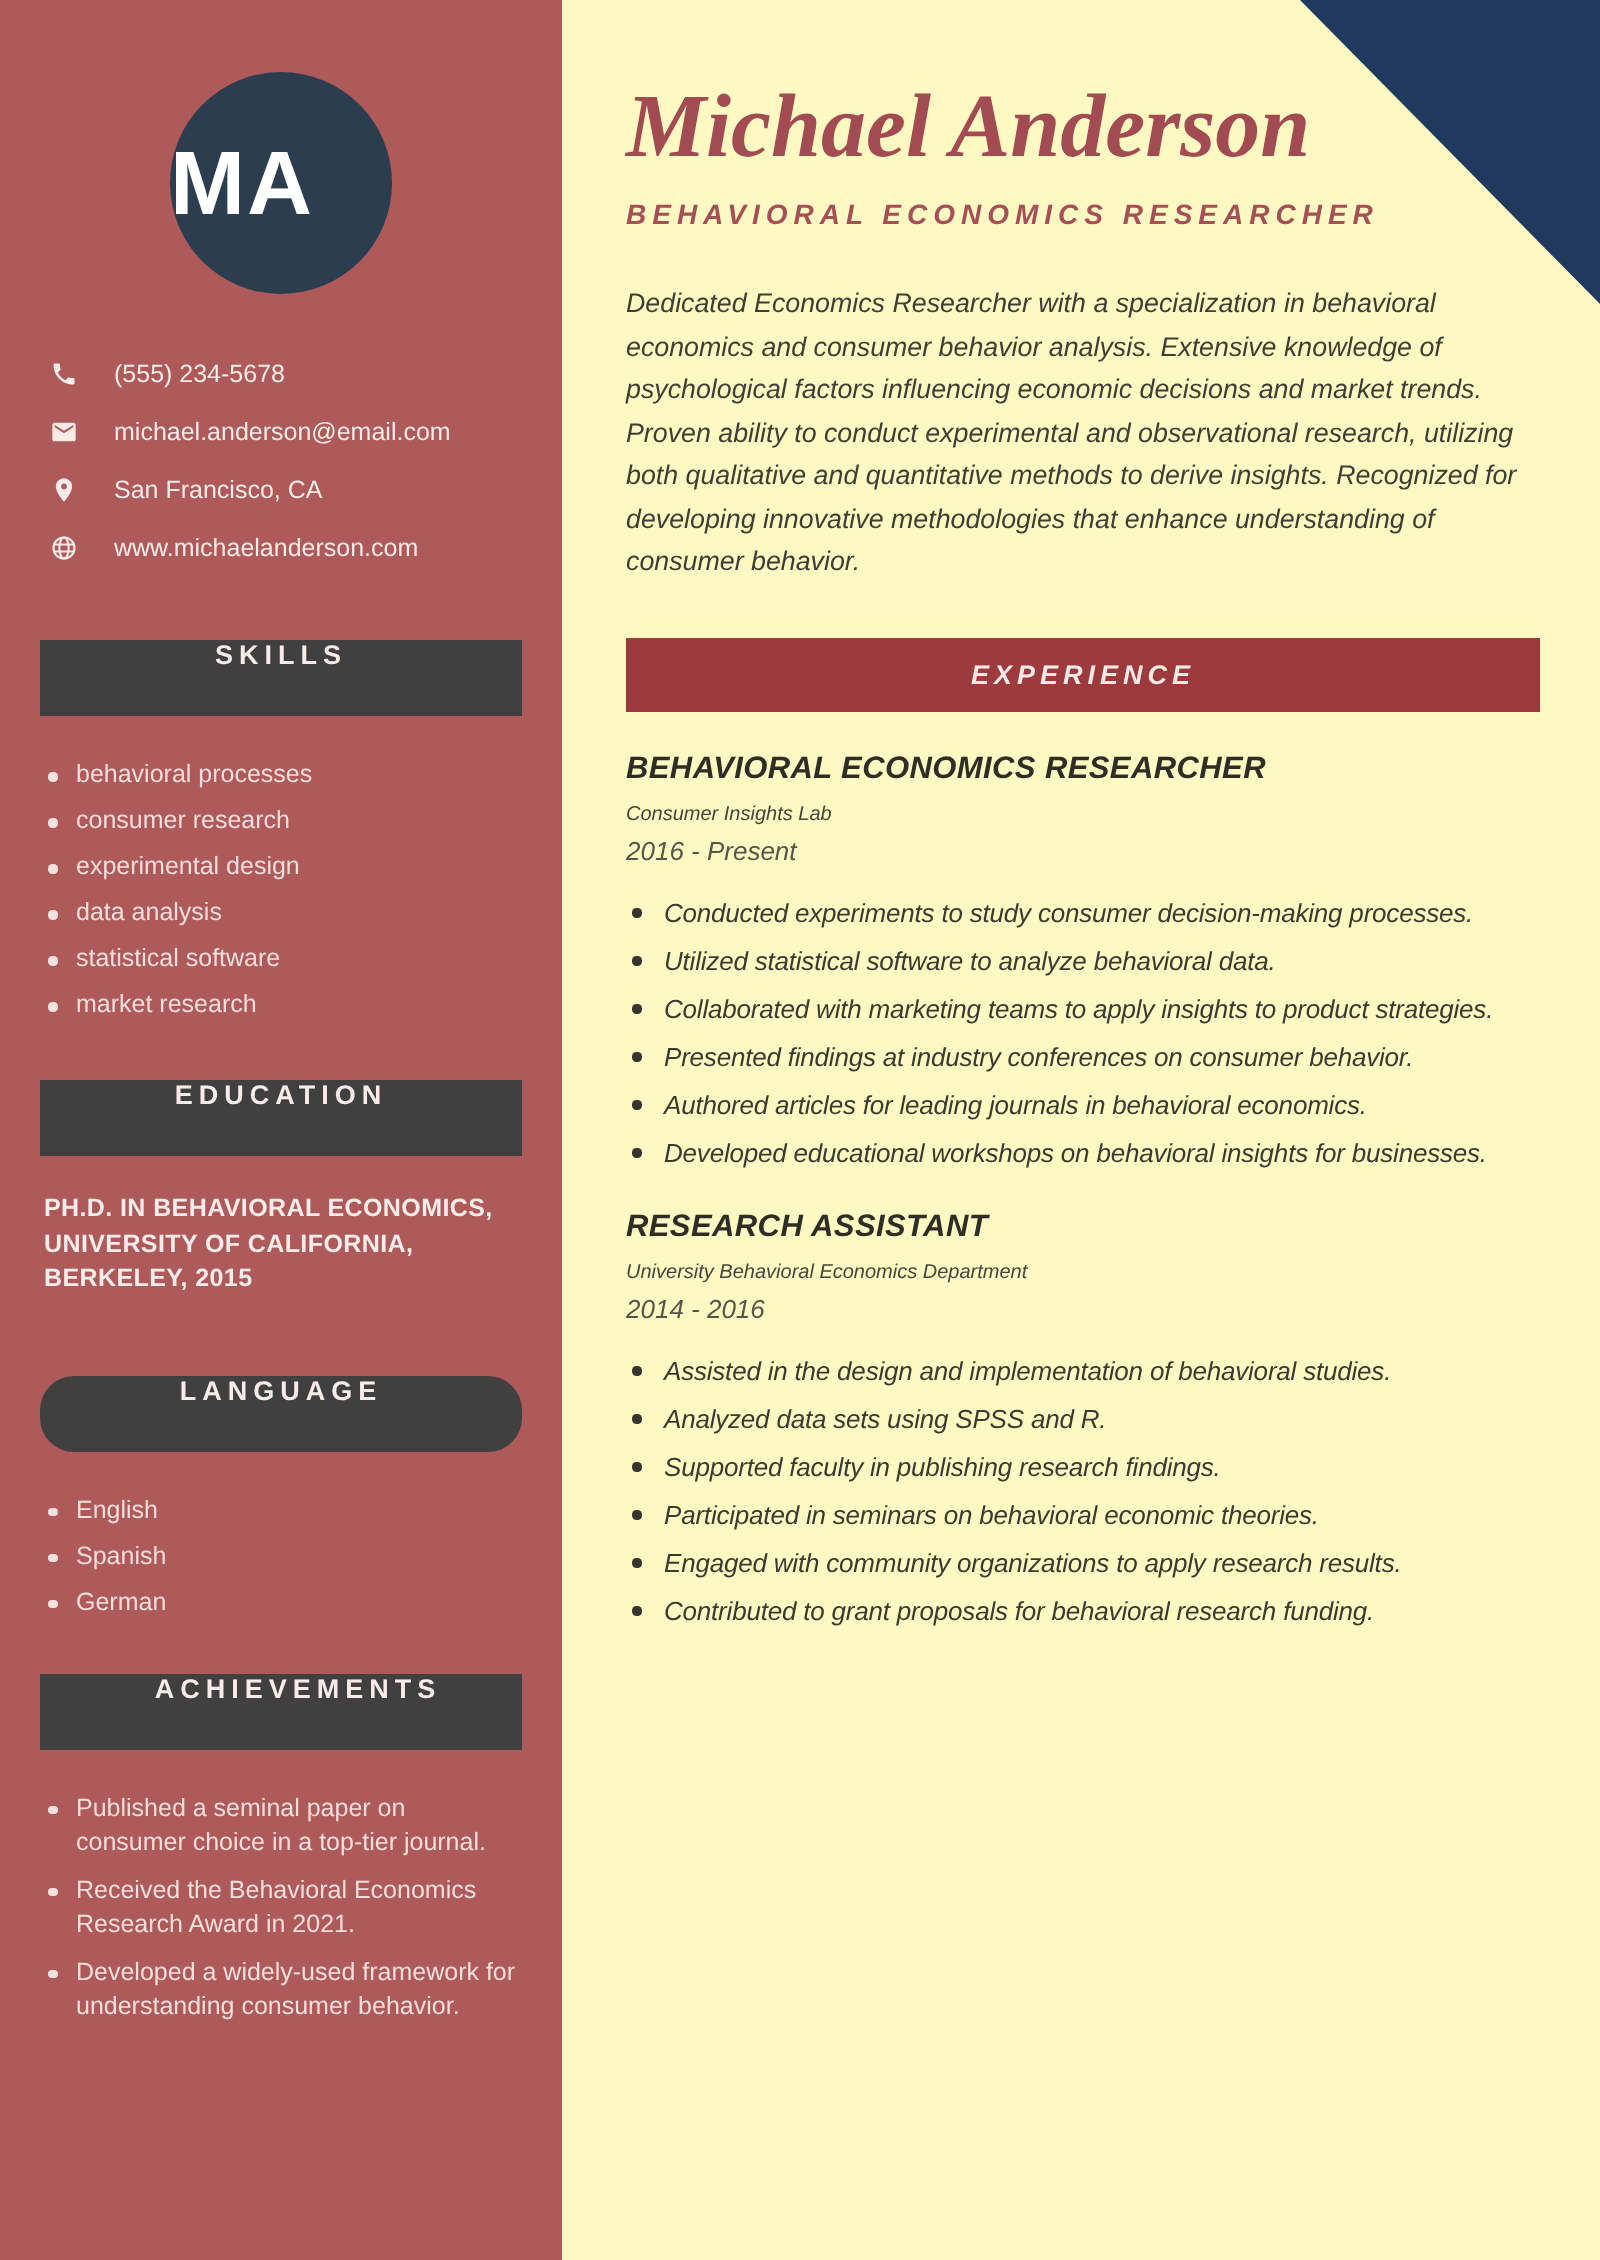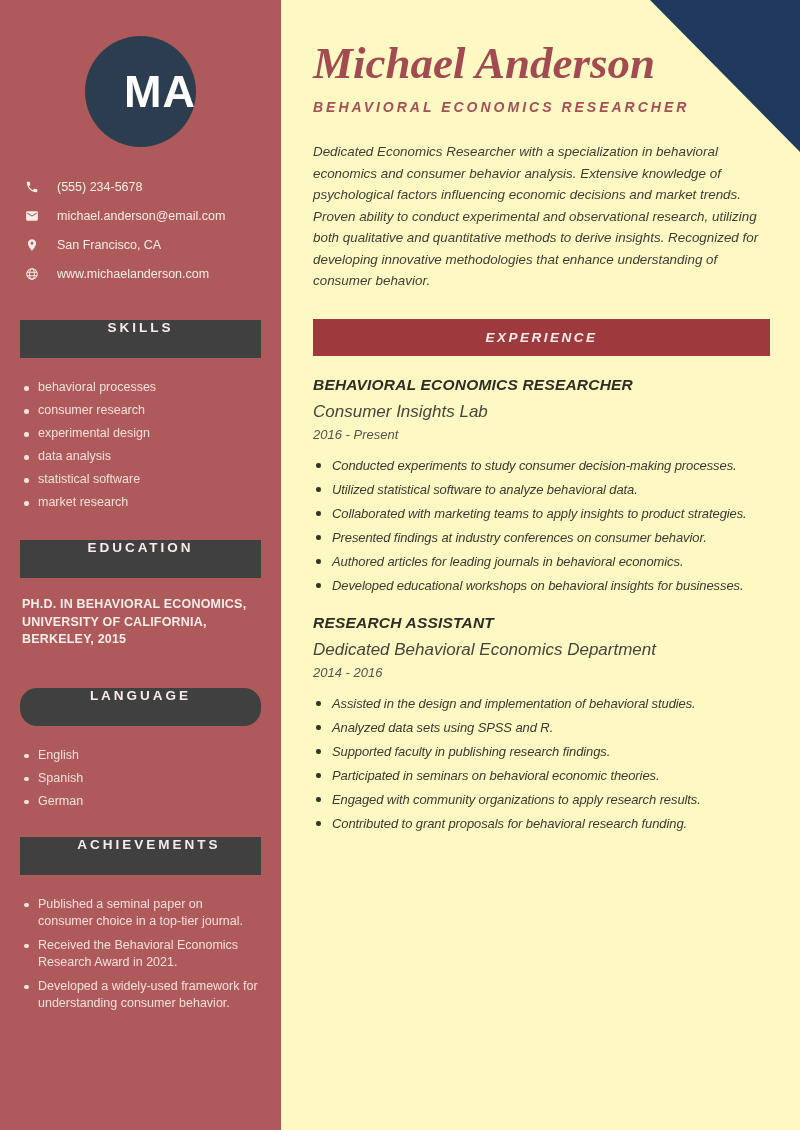--- a/index.html
+++ b/index.html
@@ -24,21 +24,21 @@
     color: #f6ebe7;
   }
   .avatar {
     width: 111px;
     height: 111px;
     border-radius: 50%;
     background: #2c3d4f;
     margin: 36px auto 0 auto;
     display: flex;
     align-items: center;
-    justify-content: flex-end;
+    justify-content: flex-start;
   }
   .avatar span {
     color: #ffffff;
     font-size: 45px;
     font-weight: 600;
     letter-spacing: 1px;
   }
   .contact {
     list-style: none;
     margin: 32px 18px 0 25px;
@@ -166,21 +166,21 @@
   }
   .job-role {
     margin-top: 20px;
     font-size: 15.5px;
     font-weight: bold;
     letter-spacing: 0.2px;
     color: #2e2e27;
   }
   .job-company {
     margin-top: 8px;
-    font-size: 17px;
+    font-size: 10px;
     color: #45453d;
   }
   .job-dates {
     margin-top: 5px;
     font-size: 13px;
     color: #55554b;
   }
   .jlist {
     list-style: none;
     margin-top: 15px;
@@ -312,21 +312,21 @@
         <li>Utilized statistical software to analyze behavioral data.</li>
         <li>Collaborated with marketing teams to apply insights to product strategies.</li>
         <li>Presented findings at industry conferences on consumer behavior.</li>
         <li>Authored articles for leading journals in behavioral economics.</li>
         <li>Developed educational workshops on behavioral insights for businesses.</li>
       </ul>
     </section>
 
     <section class="job job2">
       <h2 class="job-role">RESEARCH ASSISTANT</h2>
-      <div class="job-company">Dedicated Behavioral Economics Department</div>
+      <div class="job-company">University Behavioral Economics Department</div>
       <div class="job-dates">2014 - 2016</div>
       <ul class="jlist">
         <li>Assisted in the design and implementation of behavioral studies.</li>
         <li>Analyzed data sets using SPSS and R.</li>
         <li>Supported faculty in publishing research findings.</li>
         <li>Participated in seminars on behavioral economic theories.</li>
         <li>Engaged with community organizations to apply research results.</li>
         <li>Contributed to grant proposals for behavioral research funding.</li>
       </ul>
     </section>

